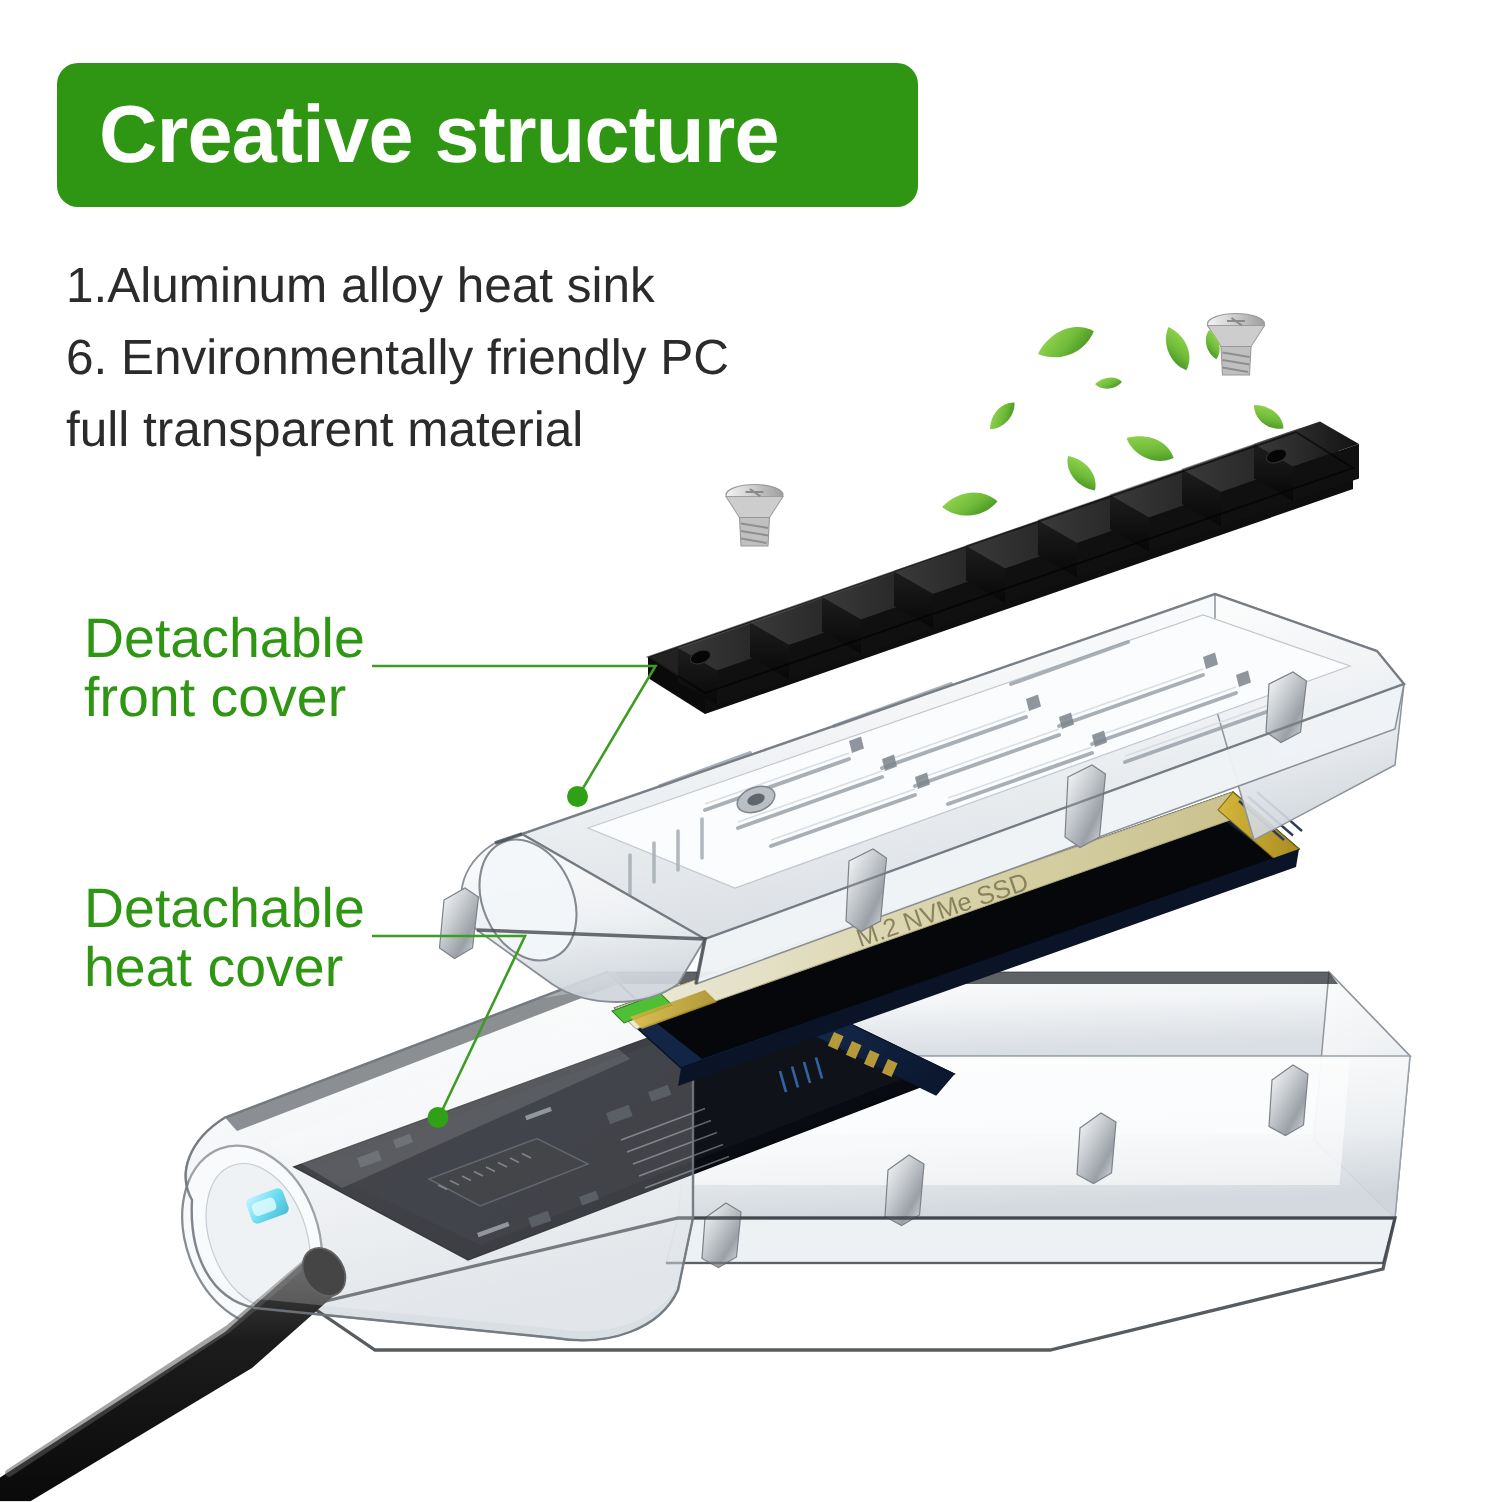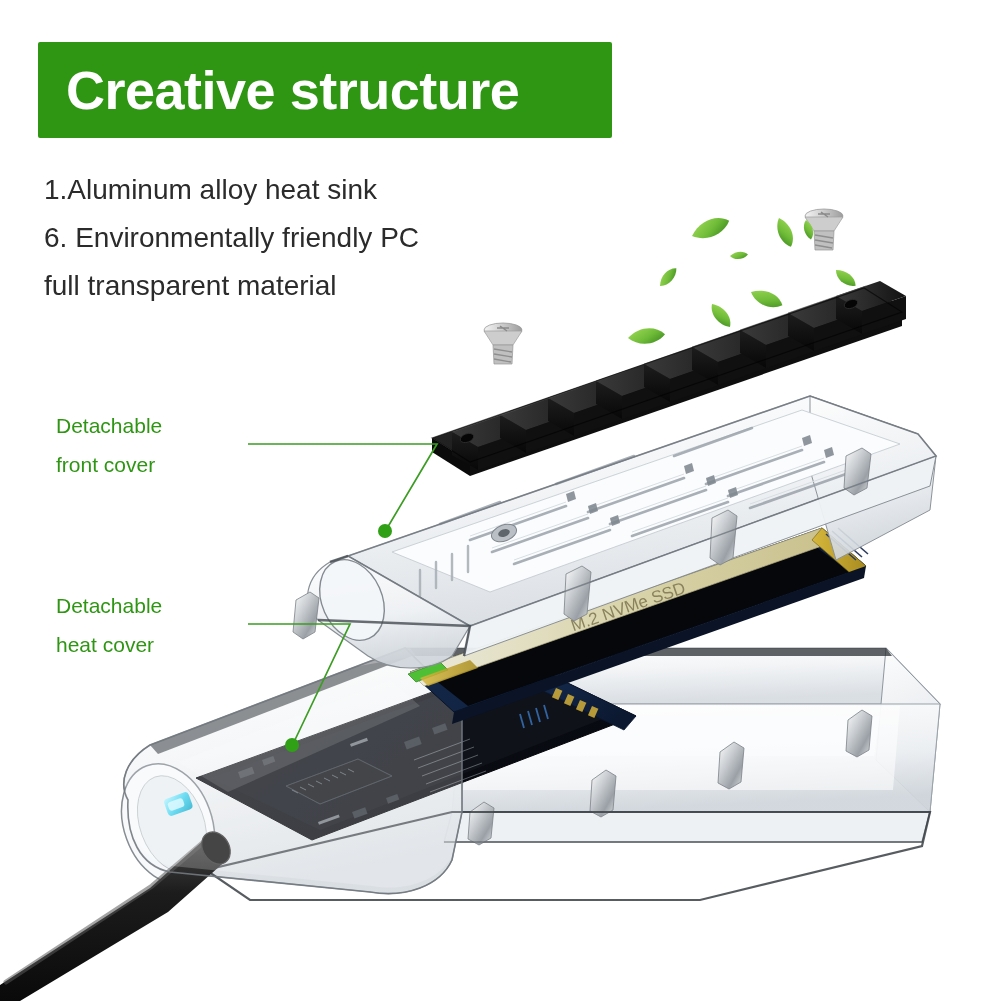--- a/index.html
+++ b/index.html
@@ -1,28 +1,28 @@
 <!DOCTYPE html>
 <html><head>
 <meta charset="utf-8">
 <style>
   html,body{margin:0;padding:0;}
   body{width:1001px;height:1001px;background:#ffffff;font-family:"Liberation Sans",sans-serif;overflow:hidden;position:relative;}
   #stage{position:absolute;left:0;top:0;width:1001px;height:1001px;background:#fff;}
 
   
-  .banner{position:absolute;left:38px;top:42px;width:574px;height:96px;background:#2f9614;border-radius:2px;display:flex;align-items:center;}
+  .banner{position:absolute;left:38px;top:42px;width:574px;height:96px;background:#2f9614;border-radius:14px;display:flex;align-items:center;}
   .banner-text{color:#ffffff;font-size:54px;font-weight:bold;letter-spacing:-0.5px;padding-left:28px;line-height:1;white-space:nowrap;}
 
   
   .features{position:absolute;left:44px;top:166px;width:560px;}
-  .feat-line{color:#2b2b2b;font-size:28px;line-height:48px;white-space:nowrap;font-weight:300;}
+  .feat-line{color:#2b2b2b;font-size:33px;line-height:48px;white-space:nowrap;font-weight:300;}
 
   
-  .callout{position:absolute;color:#2f9614;font-size:21px;line-height:39px;font-weight:300;white-space:nowrap;}
+  .callout{position:absolute;color:#2f9614;font-size:37px;line-height:39px;font-weight:300;white-space:nowrap;}
   #callout-back{left:56px;top:406px;}
   #callout-front{left:56px;top:586px;}
 
   svg.overlay{position:absolute;left:0;top:0;width:1001px;height:1001px;pointer-events:none;}
 </style>
 </head>
 <body>
 
 <div id="stage">
 

